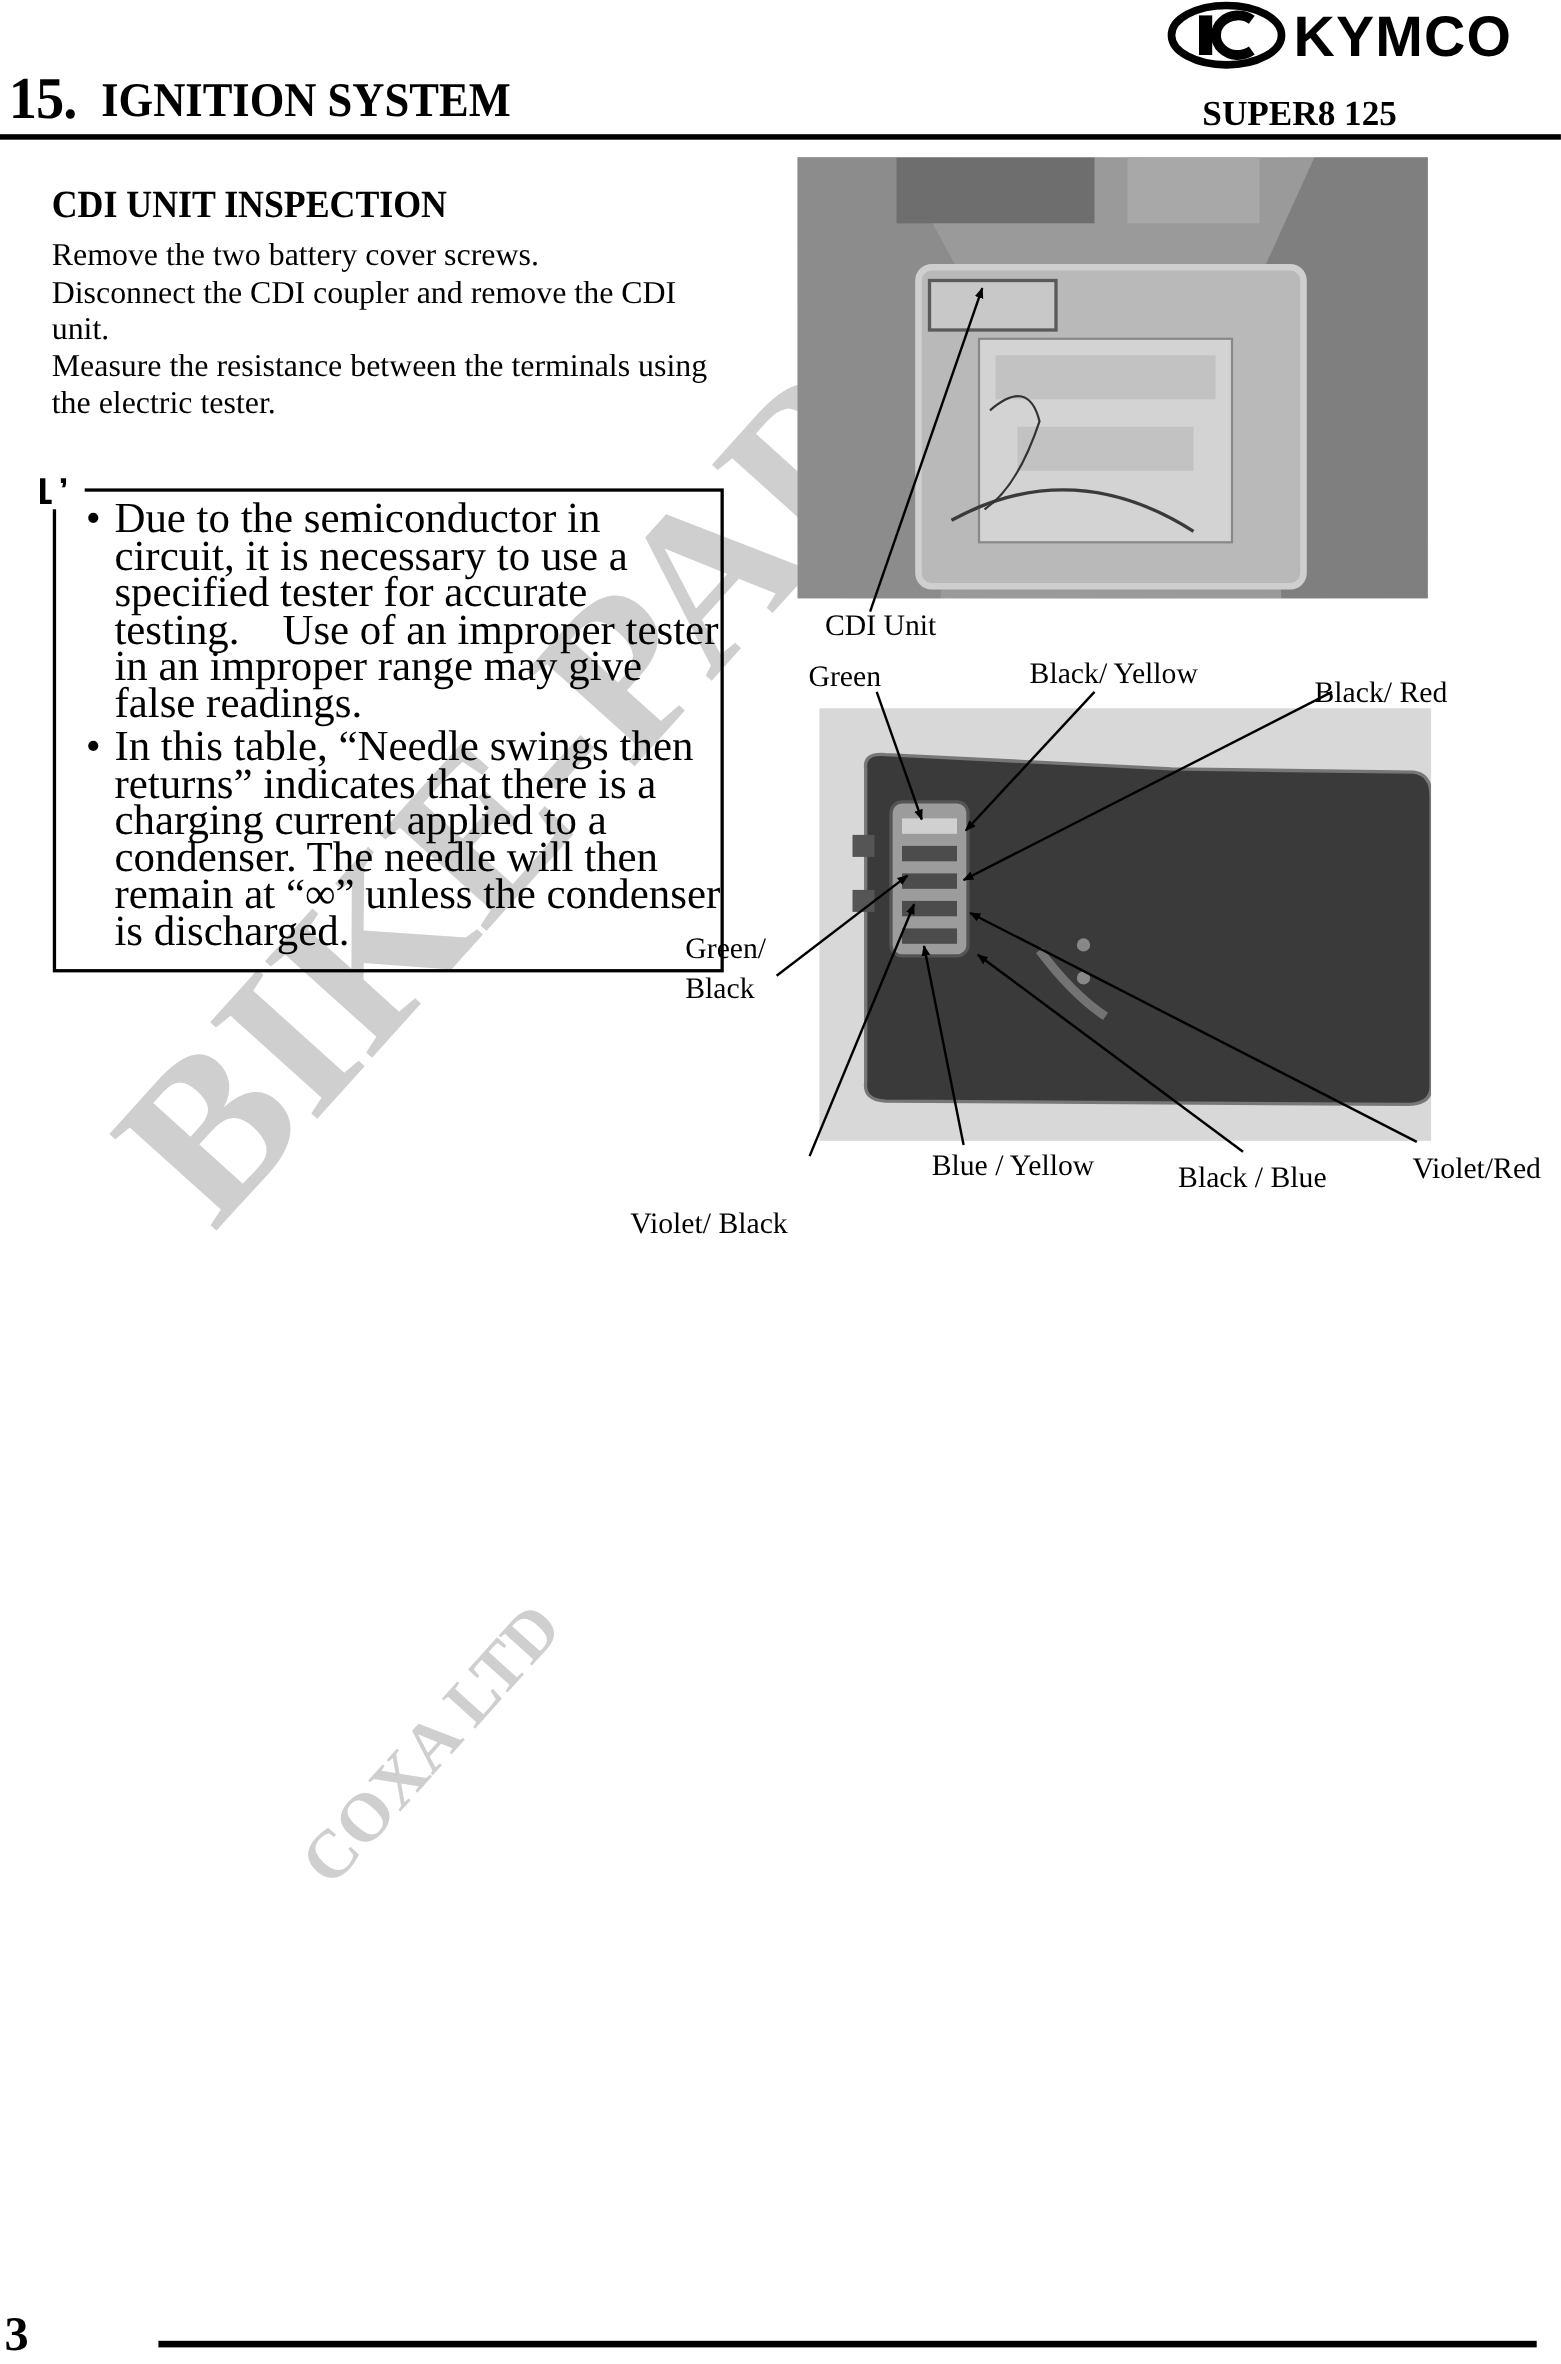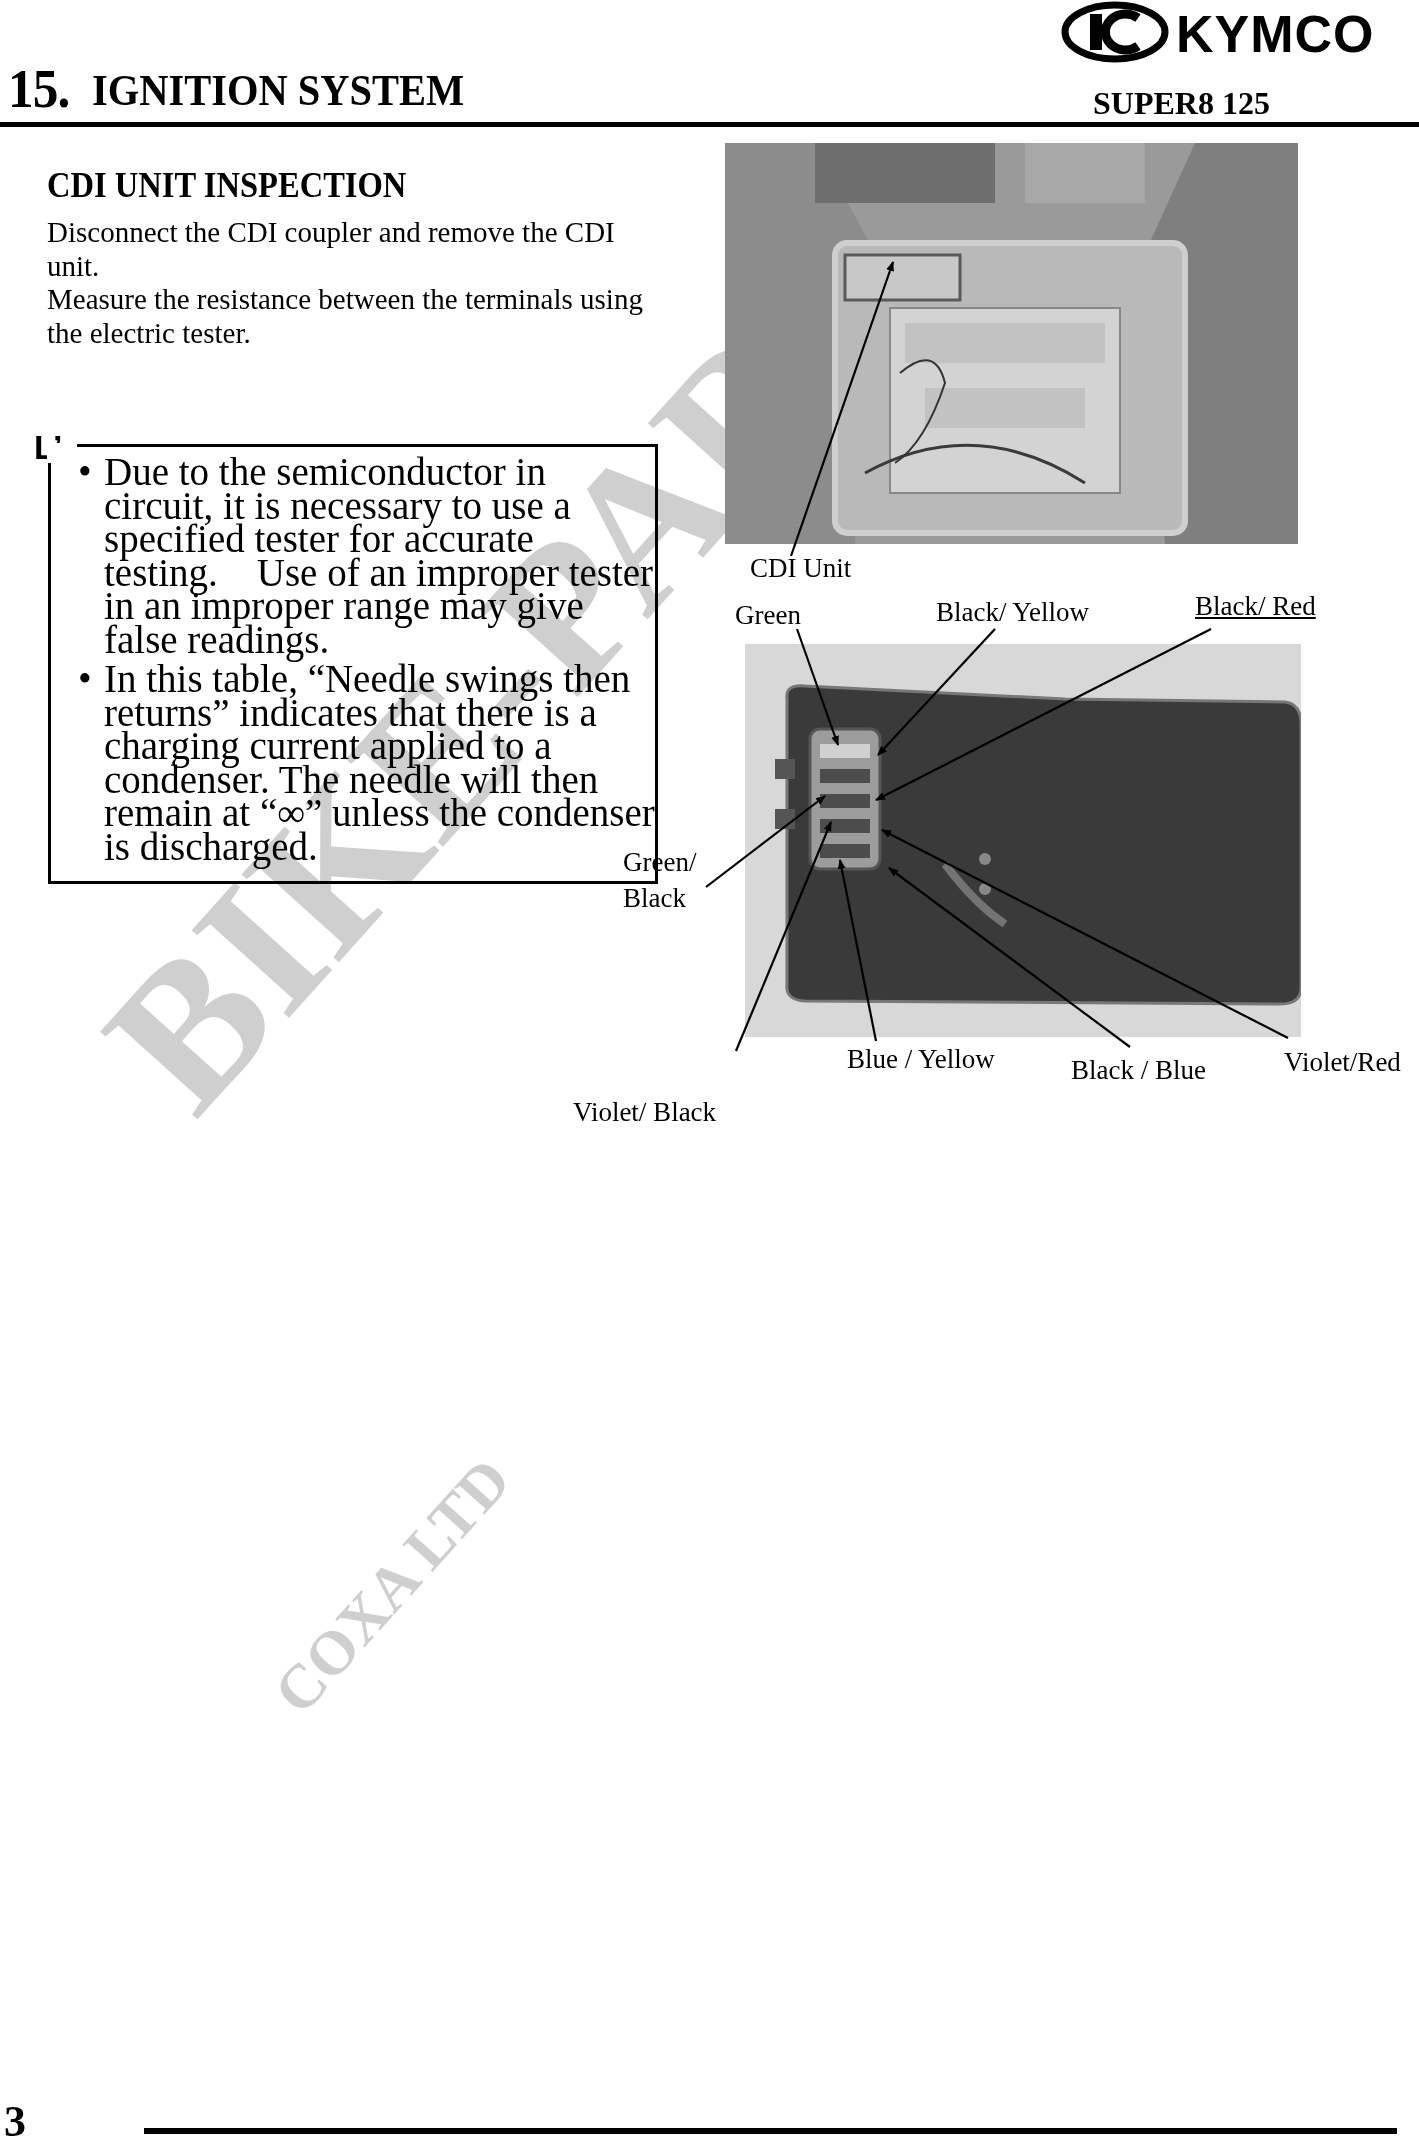--- a/index.html
+++ b/index.html
@@ -47,20 +47,21 @@
 </div>
 
 <div class="abs model">SUPER8 125</div>
 <div class="abs rule-top"></div>
 
 <div class="abs wm">BIKE-PARTS</div>
 <div class="abs wm2">COXA LTD</div>
 
 <div class="abs sec-title">CDI UNIT INSPECTION</div>
 <div class="abs intro">
+  <p>Remove the two battery cover screws.</p>
   <p>Disconnect the CDI coupler and remove the CDI unit.</p>
   <p>Measure the resistance between the terminals using the electric tester.</p>
 </div>
 
 <div class="abs note-icon">L’</div>
 <div class="abs note-box">
     <div class="gap"></div>
   </div>
 <ul class="abs note-list">
   <li>Due to the semiconductor in circuit, it is necessary to use a specified tester for accurate testing.&nbsp;&nbsp;&nbsp; Use of an improper tester in an improper range may give false readings.</li>
@@ -98,21 +99,21 @@
     <rect x="30" y="165" width="20" height="20" fill="#555"></rect>
     <circle cx="240" cy="215" r="6" fill="#888"></circle>
     <circle cx="240" cy="245" r="6" fill="#888"></circle>
     <path d="M200 220 Q230 260 260 280" fill="none" stroke="#9a9a9a" stroke-width="8" opacity="0.6"></path>
   </svg>
 </div>
 
 <div class="abs label" style="left:750px;top:553px;">CDI Unit</div>
 <div class="abs label" style="left:735px;top:600px;">Green</div>
 <div class="abs label" style="left:936px;top:597px;">Black/ Yellow</div>
-<div class="abs label" style="left:1195px;top:591px;text-decoration:underline;">Black/ Red</div>
+<div class="abs label" style="left:1195px;top:614px;">Black/ Red</div>
 <div class="abs label" style="left:623px;top:844px;line-height:36px;">
   <div>Green/</div>
   <div>Black</div>
 </div>
 <div class="abs label" style="left:806px;top:1044px;margin-left:41px;">Blue / Yellow</div>
 <div class="abs label" style="left:1071px;top:1055px;">Black / Blue</div>
 <div class="abs label" style="left:1284px;top:1047px;">Violet/Red</div>
 <div class="abs label" style="left:573px;top:1097px;">Violet/ Black</div>
 
 <svg class="overlay" width="1419" height="2149" viewBox="0 0 1419 2149">

